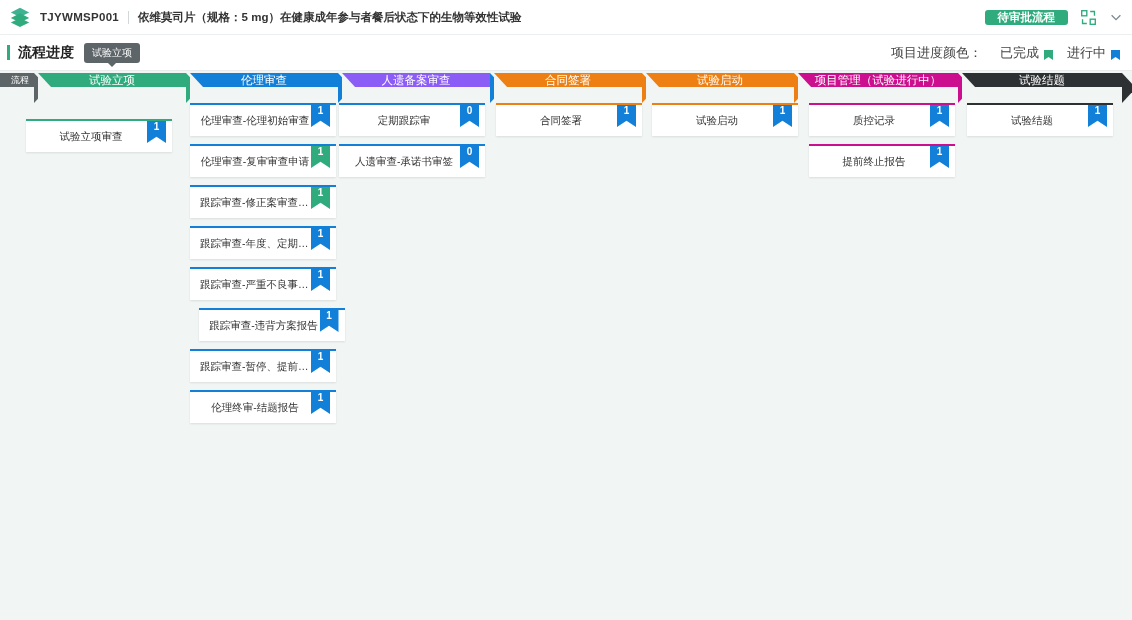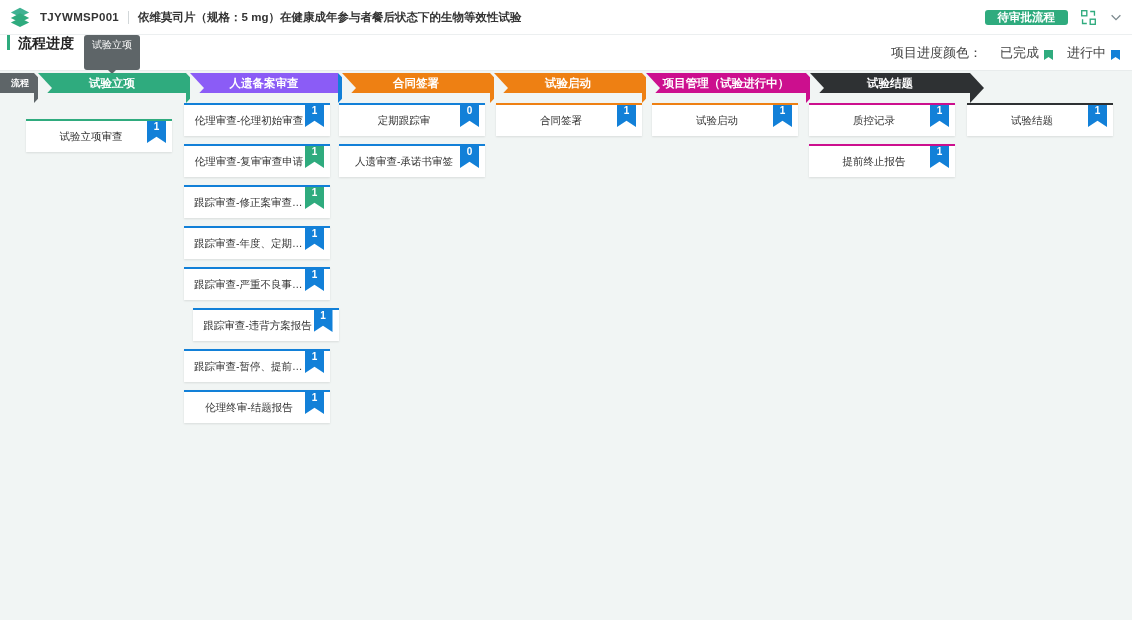--- a/index.html
+++ b/index.html
@@ -42,21 +42,21 @@
     width: 20px; height: 20px; display: flex; align-items: center;
     justify-content: center; cursor: pointer;
   }
   .chev-btn { width: 16px; height: 16px; display:flex; align-items:center;
     justify-content:center; cursor:pointer; }
 
   
   .subbar {
     height: 36px; width: 100%;
     background: #ffffff;
-    display: flex; 
+    display: flex; align-items: center;
     padding: 0 12px 0 0;
     position: relative;
     border-bottom: 1px solid #e8ecec;
   }
   .sub-accent {
     width: 3px; height: 15px; background: #2fab7e; margin: 0 8px 0 7px;
     flex: 0 0 3px;
   }
   .sub-title { font-size: 14px; font-weight: bold; color: #222; white-space: nowrap; }
   .tooltip {
@@ -79,23 +79,23 @@
   .legend-item:first-of-type { margin-left: 0; }
   .legend-text { margin-right: 5px; }
   .legend-mark { width: 9px; height: 10px; display: block; }
 
   
   .flow-strip {
     width: 100%; height: 30px; display: flex; align-items: stretch;
     background: #f1f5f4; margin-top: 2px;
   }
   .chev {
-    position: relative; height: 20px; display: flex;
+    position: relative; height: 14px; display: flex;
     align-items: center; justify-content: center;
-    color: #fff; font-size: 11.5px; font-weight: bold;
+    color: #fff; font-size: 11.5px; font-weight: normal;
     white-space: nowrap;
   }
   .chev::after {
     content: ""; position: absolute; right: -14px; top: 0;
     width: 0; height: 0; z-index: 2;
     border-top: 15px solid transparent;
     border-bottom: 15px solid transparent;
     border-left: 14px solid var(--c);
   }
   .chev.first { padding-left: 6px; }
@@ -193,20 +193,23 @@
       </span>
     </span>
   </div>
 </div>
 
 <div class="flow-strip" id="flow-strip">
     <div class="chev first" style="--c: #5e6568; background: rgb(94, 101, 104); width: 34px; font-size: 9px;">流程</div>
     <div class="chev" style="--c: #2fab7e; background: rgb(47, 171, 126); width: 148px;">
       <span>试验立项</span>
     </div>
+    <div class="chev" style="--c: #1280d8; background: rgb(18, 128, 216); width: 148px;">
+      <span>伦理审查</span>
+    </div>
     <div class="chev" style="--c: #1280d8; background: #8b5cf6; width: 148px;">
       <span>人遗备案审查</span>
     </div>
     <div class="chev" style="--c: #ee8013; background: rgb(238, 128, 19); width: 148px;">
       <span>合同签署</span>
     </div>
     <div class="chev" style="--c: #ee8013; background: rgb(238, 128, 19); width: 148px;">
       <span>试验启动</span>
     </div>
     <div class="chev" style="--c: #cc0f8e; background: rgb(204, 15, 142); width: 160px;">
@@ -217,21 +220,21 @@
     </div>
   </div>
 
 <div style="position:relative;width:1132px;height:470px;" id="columns-area">
     <div class="column" style="position: absolute; left: 26px; top: 16px; width: 146px;">
       <div class="card" style="--tc: #2fab7e; width: 146px;">
         <span class="card-label">试验立项审查</span>
         <span class="ribbon" style="--bc: #1280d8; background: rgb(18, 128, 216);">1</span>
       </div>
     </div>
-    <div class="column" style="position: absolute; left: 184px; top: 0px; width: 146px;">
+    <div class="column" style="position: absolute; left: 190px; top: 0px; width: 146px;">
       <div class="card" style="--tc: #1280d8; width: 146px;">
         <span class="card-label">伦理审查-伦理初始审查</span>
         <span class="ribbon" style="--bc: #1280d8; background: rgb(18, 128, 216);">1</span>
       </div>
       <div class="card" style="--tc: #1280d8; width: 146px;">
         <span class="card-label">伦理审查-复审审查申请</span>
         <span class="ribbon" style="--bc: #2fab7e; background: rgb(47, 171, 126);">1</span>
       </div>
       <div class="card" style="--tc: #1280d8; width: 146px;">
         <span class="card-label">跟踪审查-修正案审查申请</span>

